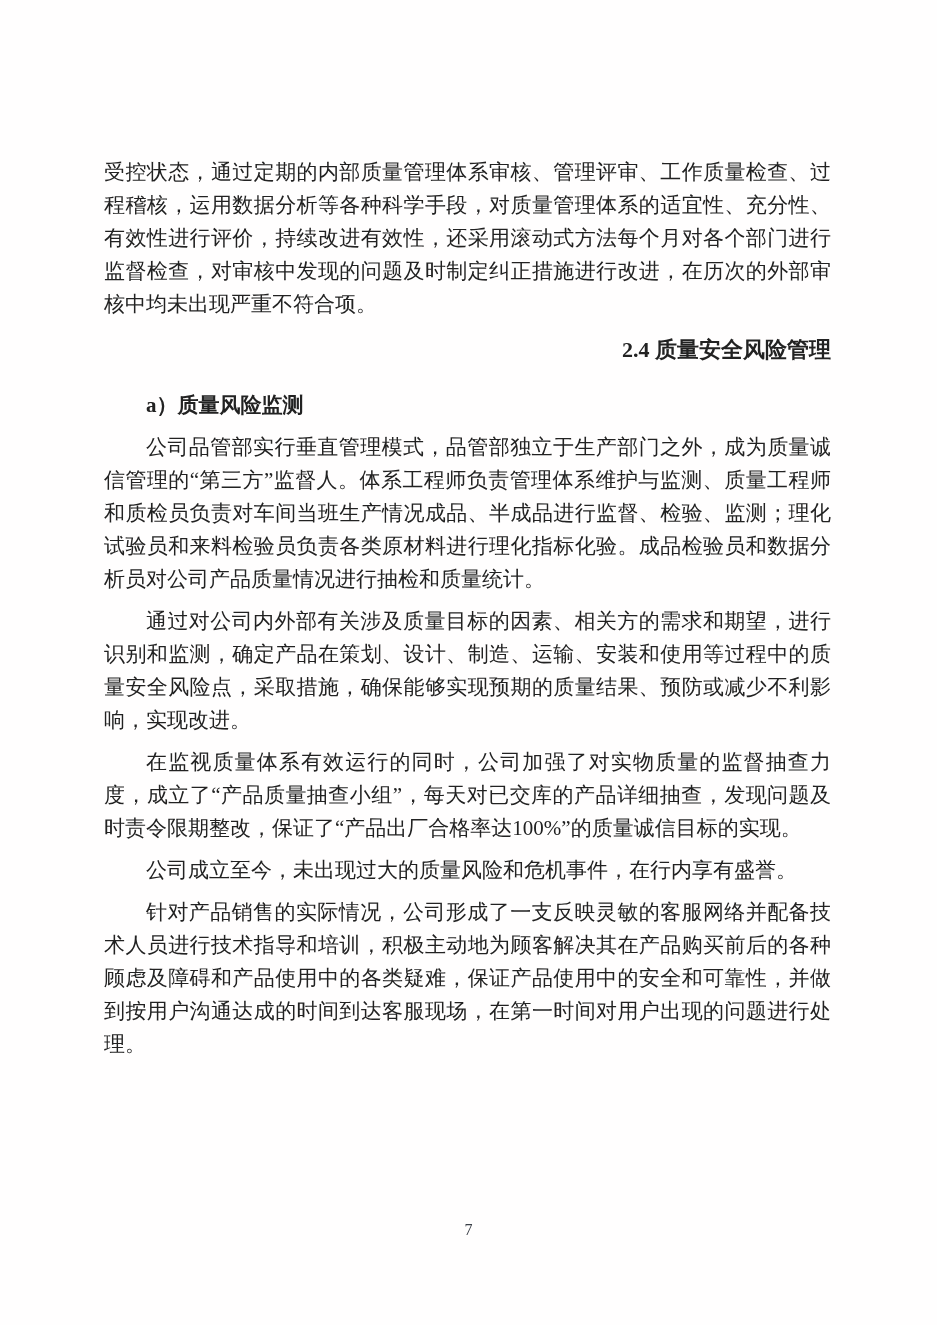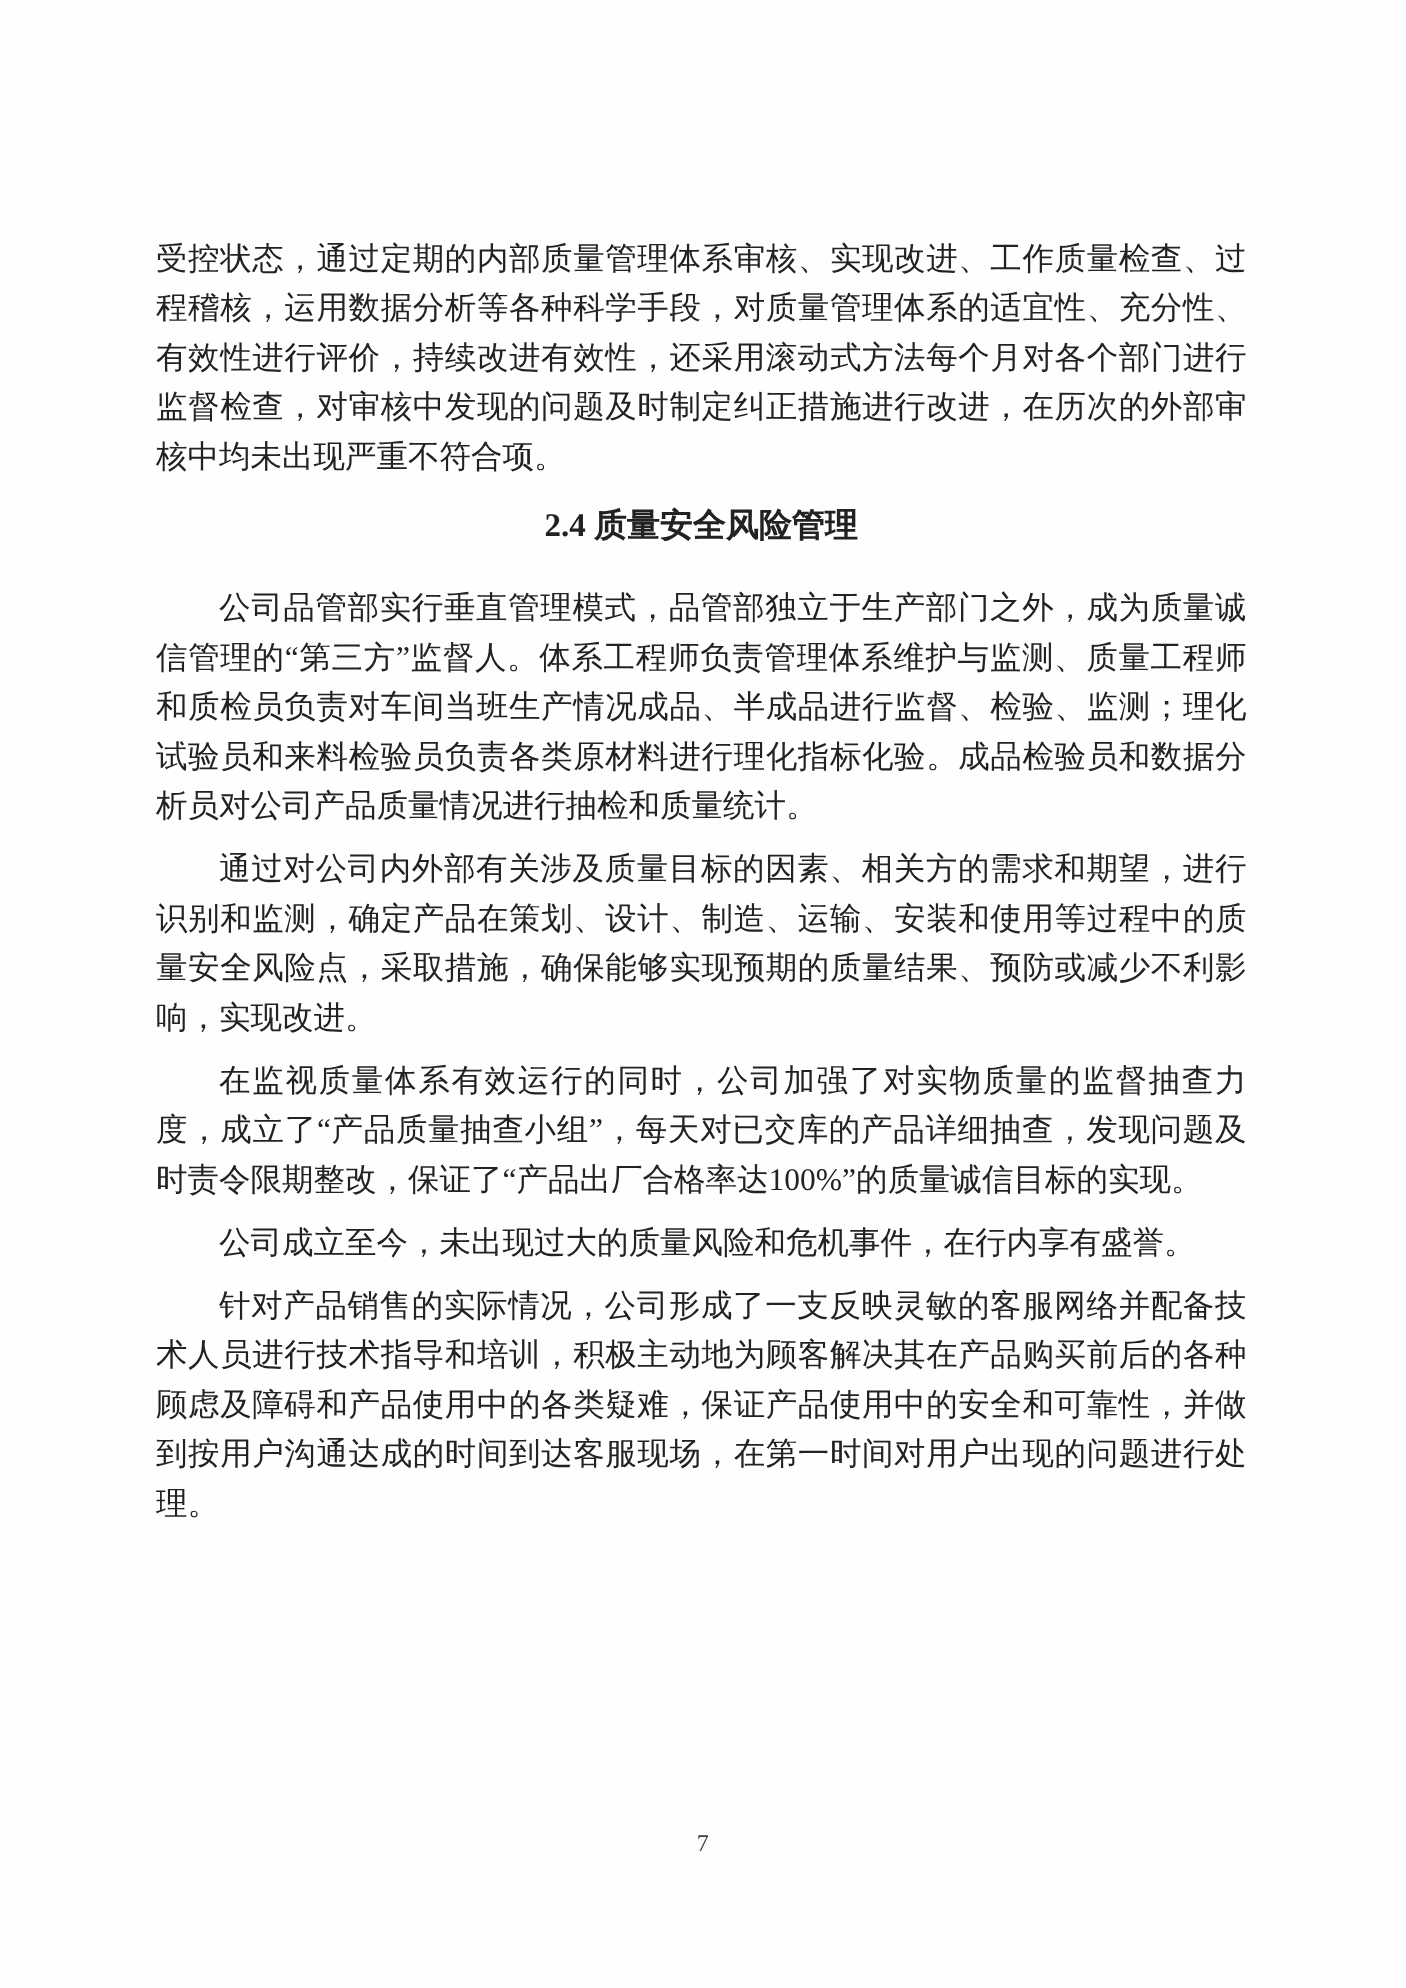--- a/index.html
+++ b/index.html
@@ -32,21 +32,21 @@
   .para.intro {
     text-indent: 0;
     margin-bottom: 12px;
   }
   h2.section-heading {
     font-size: 22px;
     font-weight: bold;
     line-height: 33px;
     margin: 0 0 23px 0;
     text-indent: 0;
-    text-align: center;
+    text-align: right;
   }
   h3.sub-heading {
     font-size: 21px;
     font-weight: bold;
     line-height: 33px;
     margin: 0 0 9px 0;
     text-indent: 2em;
     text-align: left;
   }
   .footer {
@@ -62,24 +62,25 @@
     line-height: 20px;
   }
 </style>
 </head>
 <body>
 
 <div class="page">
 
   <main class="content">
 
-    <p class="para intro">受控状态，通过定期的内部质量管理体系审核、实现改进、工作质量检查、过程稽核，运用数据分析等各种科学手段，对质量管理体系的适宜性、充分性、有效性进行评价，持续改进有效性，还采用滚动式方法每个月对各个部门进行监督检查，对审核中发现的问题及时制定纠正措施进行改进，在历次的外部审核中均未出现严重不符合项。</p>
+    <p class="para intro">受控状态，通过定期的内部质量管理体系审核、管理评审、工作质量检查、过程稽核，运用数据分析等各种科学手段，对质量管理体系的适宜性、充分性、有效性进行评价，持续改进有效性，还采用滚动式方法每个月对各个部门进行监督检查，对审核中发现的问题及时制定纠正措施进行改进，在历次的外部审核中均未出现严重不符合项。</p>
 
     <h2 class="section-heading">2.4 质量安全风险管理</h2>
 
+    <h3 class="sub-heading">a）质量风险监测</h3>
 
     <p class="para">公司品管部实行垂直管理模式，品管部独立于生产部门之外，成为质量诚信管理的“第三方”监督人。体系工程师负责管理体系维护与监测、质量工程师和质检员负责对车间当班生产情况成品、半成品进行监督、检验、监测；理化试验员和来料检验员负责各类原材料进行理化指标化验。成品检验员和数据分析员对公司产品质量情况进行抽检和质量统计。</p>
 
     <p class="para">通过对公司内外部有关涉及质量目标的因素、相关方的需求和期望，进行识别和监测，确定产品在策划、设计、制造、运输、安装和使用等过程中的质量安全风险点，采取措施，确保能够实现预期的质量结果、预防或减少不利影响，实现改进。</p>
 
     <p class="para">在监视质量体系有效运行的同时，公司加强了对实物质量的监督抽查力度，成立了“产品质量抽查小组”，每天对已交库的产品详细抽查，发现问题及时责令限期整改，保证了“产品出厂合格率达100%”的质量诚信目标的实现。</p>
 
 
 
     <p class="para">公司成立至今，未出现过大的质量风险和危机事件，在行内享有盛誉。</p>

